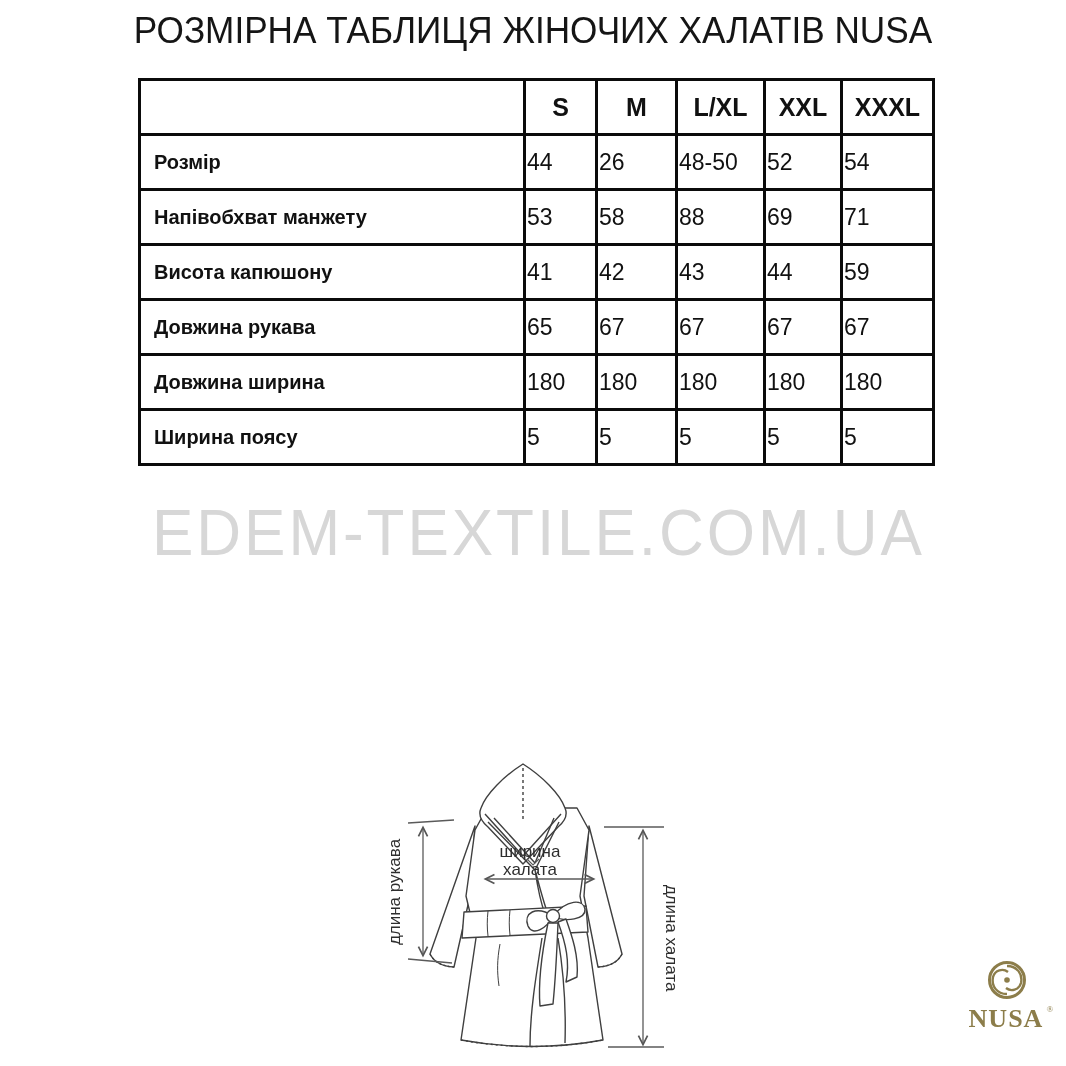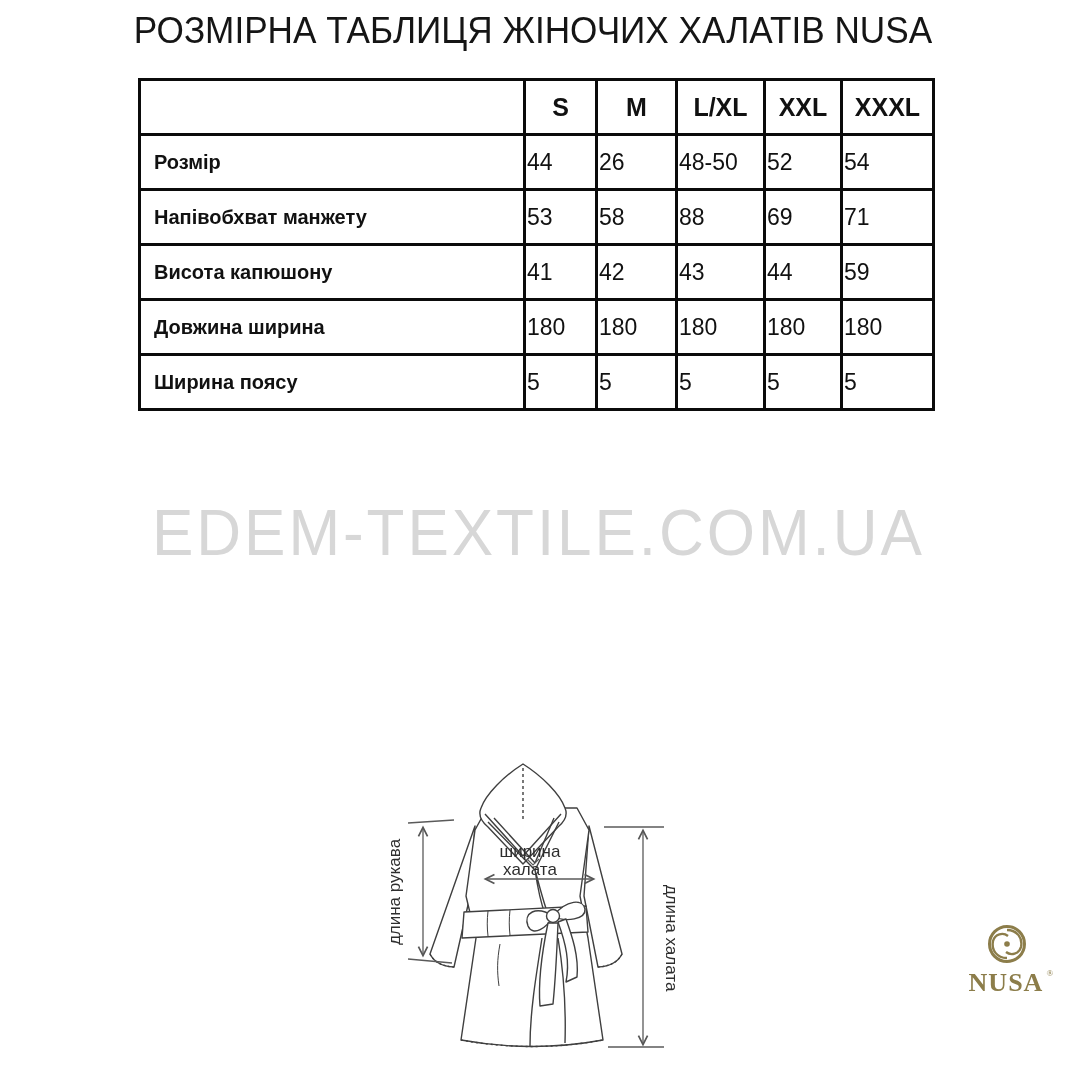--- a/index.html
+++ b/index.html
@@ -23,21 +23,21 @@
     border-collapse:collapse;table-layout:fixed;background:transparent;
   }
   table.size-table td,table.size-table th{
     border:3px solid #0b0b0b;height:50px;vertical-align:middle;
     background:transparent;overflow:hidden;white-space:nowrap;
   }
   th.size-h{font-size:25px;font-weight:700;text-align:center;}
   td.rl{font-size:20px;font-weight:700;text-align:left;padding-left:13px;}
   td.rv{font-size:23px;font-weight:400;}
   .robe-wrap{position:absolute;left:378px;top:756px;z-index:1;}
-  .logo-wrap{position:absolute;left:952px;top:920px;z-index:1;}
+  .logo-wrap{position:absolute;left:952px;top:956px;z-index:1;}
 </style>
 </head>
 <body>
 
 <div class="page-title">РОЗМІРНА ТАБЛИЦЯ ЖІНОЧИХ ХАЛАТІВ NUSA</div>
 
 <div class="watermark">EDEM-TEXTILE.COM.UA</div>
 
 <table class="size-table">
   <colgroup>
@@ -83,20 +83,28 @@
 
   <tr>
     <td class="rl">Висота капюшону</td>
     <td class="rv">41</td>
     <td class="rv">42</td>
     <td class="rv">43</td>
     <td class="rv">44</td>
     <td class="rv">59</td>
   </tr>
 
+  <tr>
+    <td class="rl">Довжина рукава</td>
+    <td class="rv">65</td>
+    <td class="rv">67</td>
+    <td class="rv">67</td>
+    <td class="rv">67</td>
+    <td class="rv">67</td>
+  </tr>
 
 
   <tr>
     <td class="rl">Довжина ширина</td>
     <td class="rv">180</td>
     <td class="rv">180</td>
     <td class="rv">180</td>
     <td class="rv">180</td>
     <td class="rv">180</td>
   </tr>

